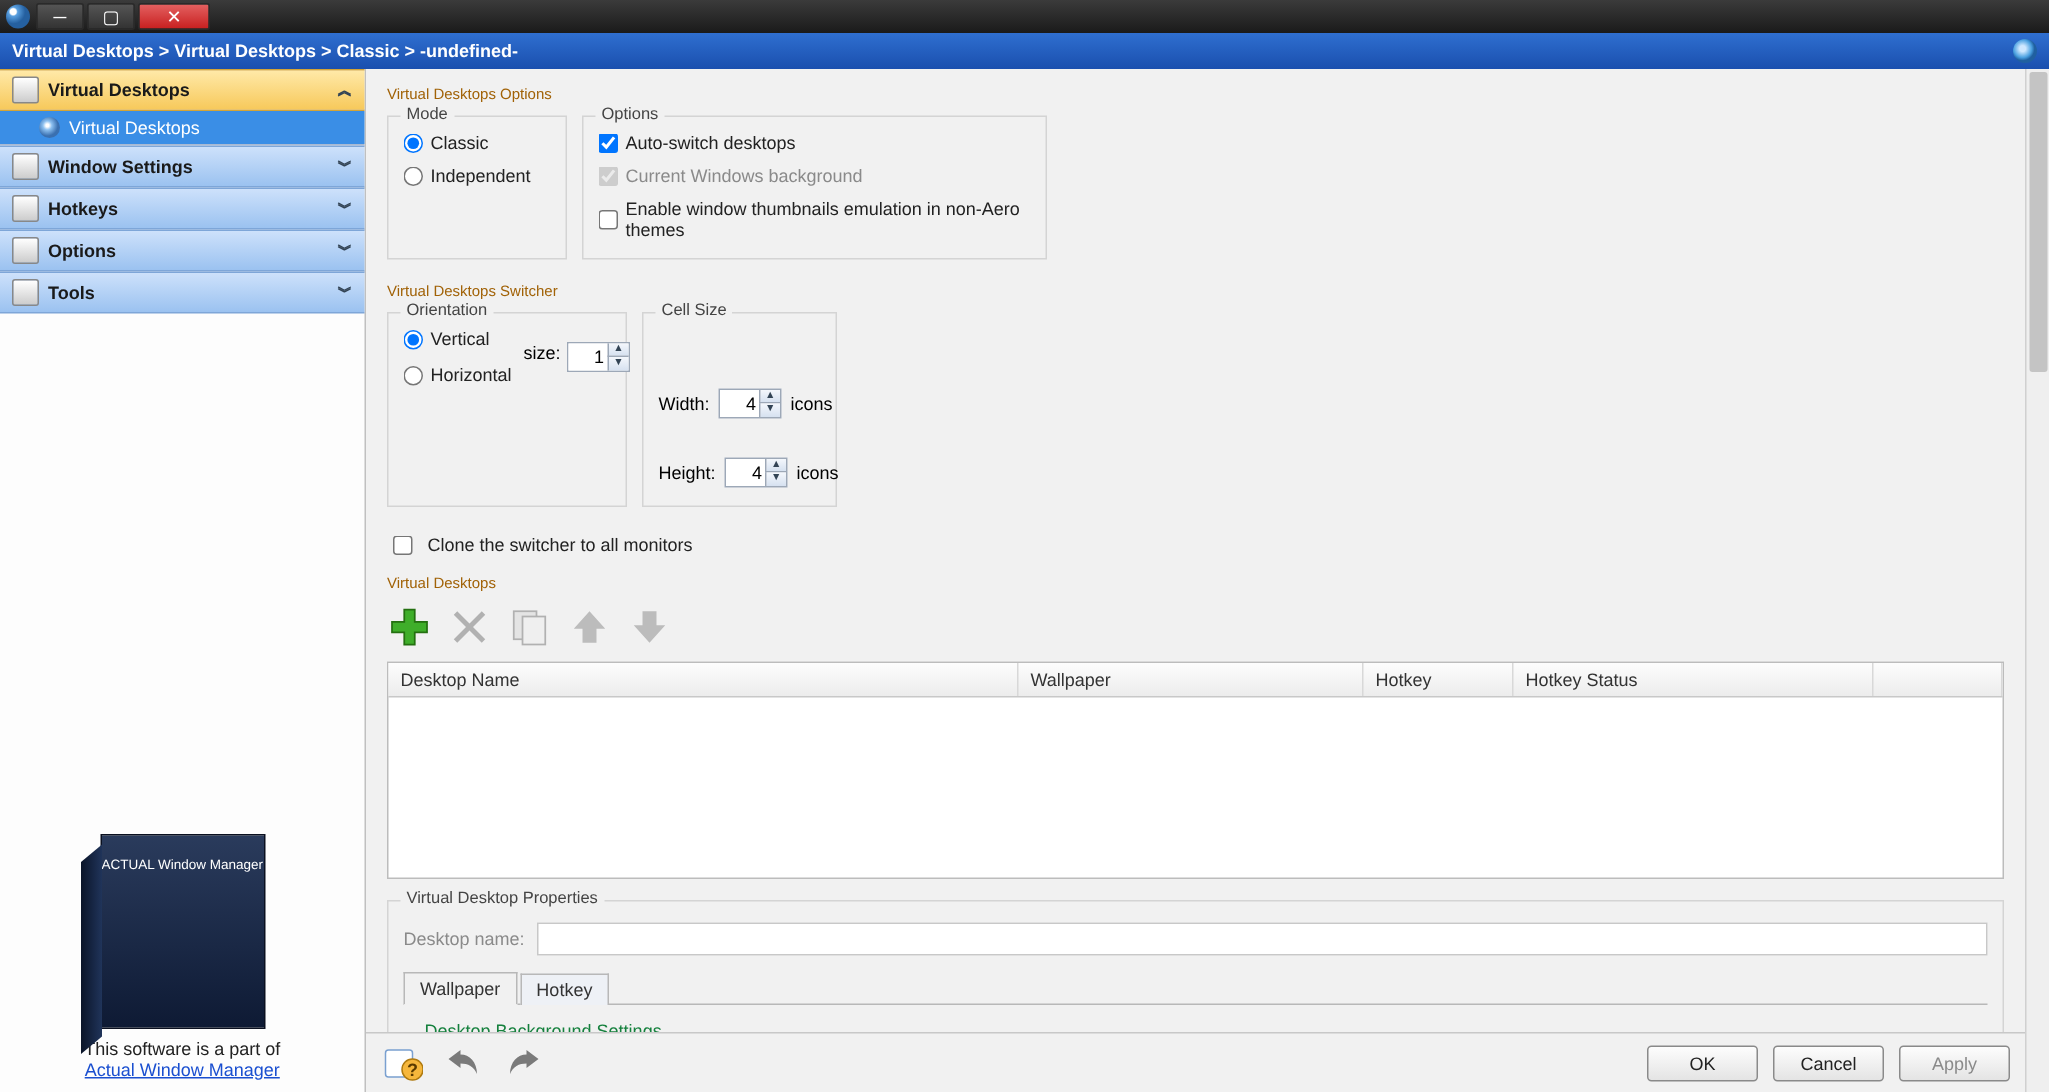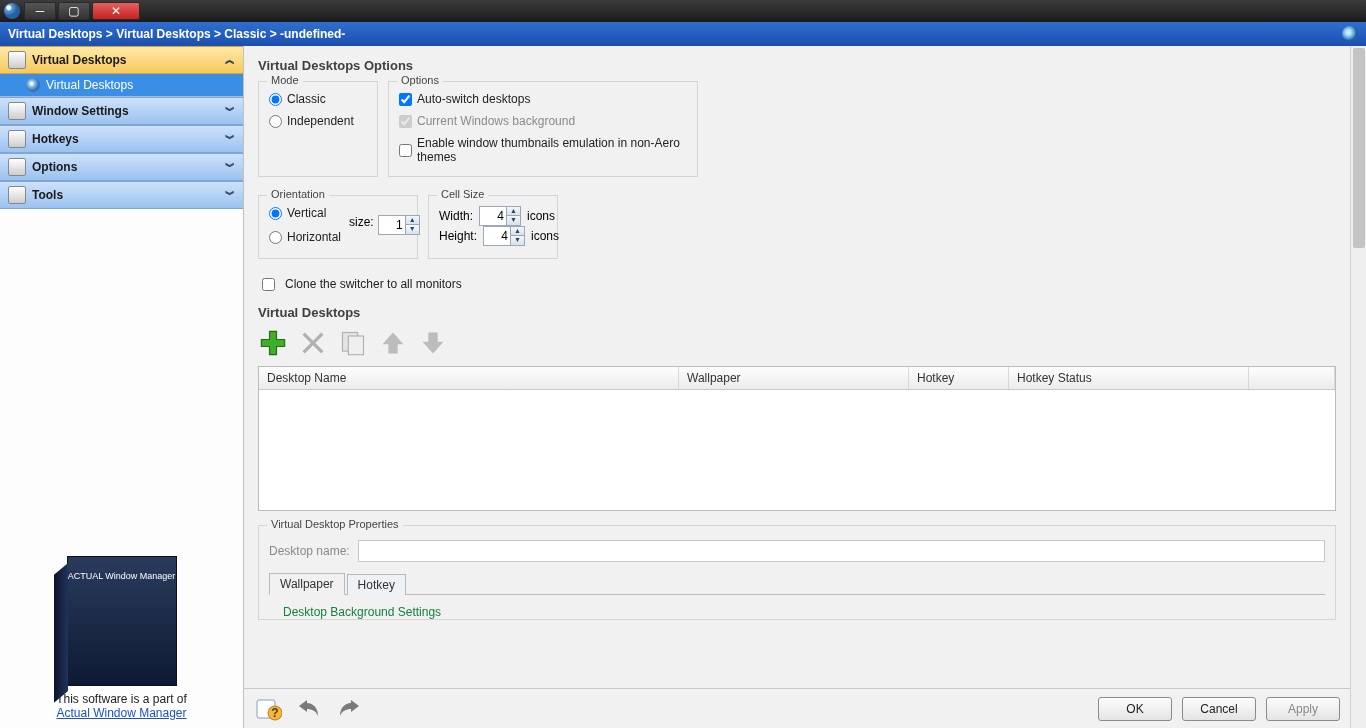--- a/index.html
+++ b/index.html
@@ -31,21 +31,21 @@
 .sidefill { flex: 1; }
 .promo { text-align: center; padding: 8px; color: #222; }
 .promo .box { width: 110px; height: 130px; margin: 0 auto 6px; background: linear-gradient(#2a3b5c,#0e1a34); border: 1px solid #0a1020; position: relative; }
 .promo .box::before { content: ""; position: absolute; left: -14px; top: 6px; width: 14px; height: 128px; background: linear-gradient(90deg,#0a1428,#20345a); transform: skewY(-40deg); transform-origin: right top; }
 .promo .box .label { color: #fff; font-size: 9px; text-align: center; padding-top: 14px; }
 .promo a { color: #1a4fd0; text-decoration: underline; }
 
 .main { flex: 1; display: flex; flex-direction: column; background: #f1f1f1; overflow: hidden; }
 .content { flex: 1; overflow-y: auto; padding: 10px 14px 0 14px; background: #f1f1f1; }
 
-h3.section { font-size: 13px; font-weight: bold; margin: 2px 0 4px 0; color: #404040; }
+h3.section { font-size: 10px; font-weight: normal; margin: 2px 0 4px 0; color: #a16207; }
 
 .group { border: 1px solid #d4d4d4; padding: 10px 10px 12px 10px; margin: 4px 0 14px 0; position: relative; background: #f1f1f1; }
 .group > legend, .grouplabel { position: absolute; top: -8px; left: 8px; background: #f1f1f1; padding: 0 4px; color: #444; font-size: 11px; }
 
 .rowflex { display: flex; gap: 10px; }
 .col { display: flex; flex-direction: column; gap: 8px; justify-content: space-between; }
 
 label.radio, label.check { display: flex; align-items: center; gap: 5px; color: #222; cursor: pointer; }
 label.disabled { color: #8a8a8a; cursor: default; }
 input[type=radio], input[type=checkbox] { width: 13px; height: 13px; }
@@ -181,20 +181,21 @@
                 <span>Current Windows background</span>
               </label>
               <label class="check">
                 <input type="checkbox" style="">
                 <span>Enable window thumbnails emulation in non-Aero themes</span>
               </label>
             </div>
           </div>
         </div>
 
+        <h3 class="section">Virtual Desktops Switcher</h3>
         <div style="max-width:310px;">
           <div class="rowflex">
             <div class="group" style="width:160px;">
               <span class="grouplabel">Orientation</span>
               <div style="display:flex; gap:8px; align-items:center;">
                 <div class="col" style="gap:10px;">
                   <label class="radio">
                     <input type="radio" name="orient" checked="" style="">
                     <span>Vertical</span>
                   </label>
@@ -210,21 +211,21 @@
                     <div class="btns">
                         <span>▲</span>
                         <span>▼</span>
                       </div>
                   </div>
                 </div>
               </div>
             </div>
             <div class="group" style="width:130px;">
               <span class="grouplabel">Cell Size</span>
-              <div class="col" style="gap:0;">
+              <div class="col" style="gap:26px;margin-top:40px;">
                 <div style="display:flex; align-items:center; gap:6px;">
                   <span style="width:40px;">Width:</span>
                   <div class="spin">
                     <input value="4" style="">
                     <div class="btns">
                         <span>▲</span>
                         <span>▼</span>
                       </div>
                   </div>
                   <span>icons</span>

